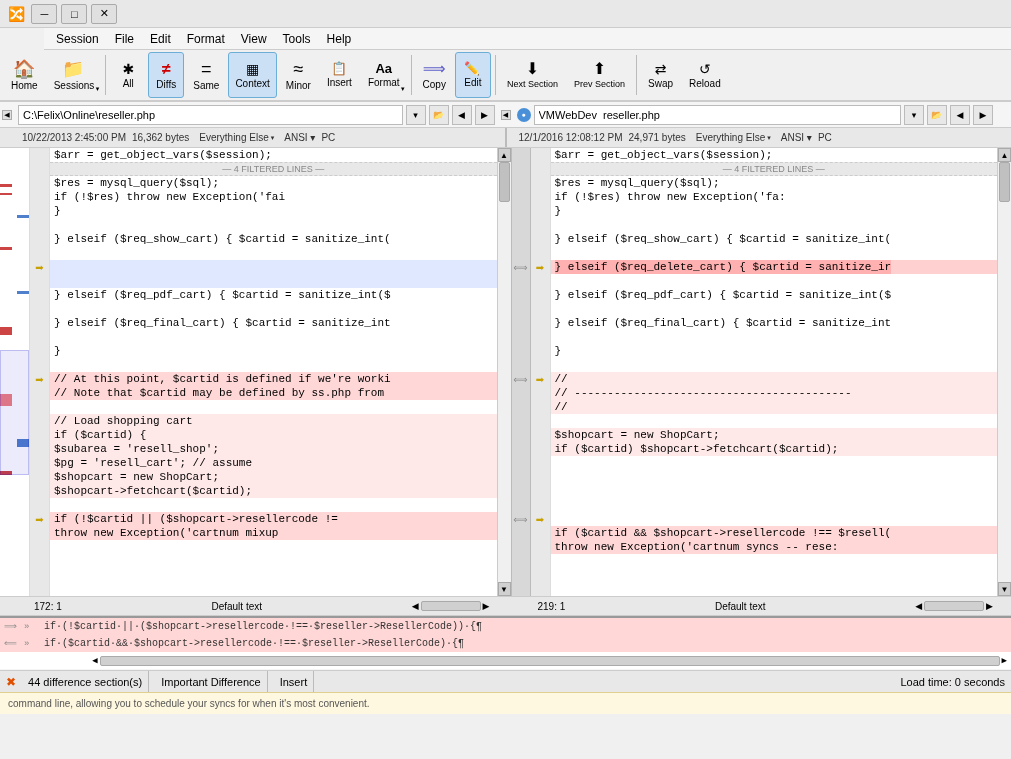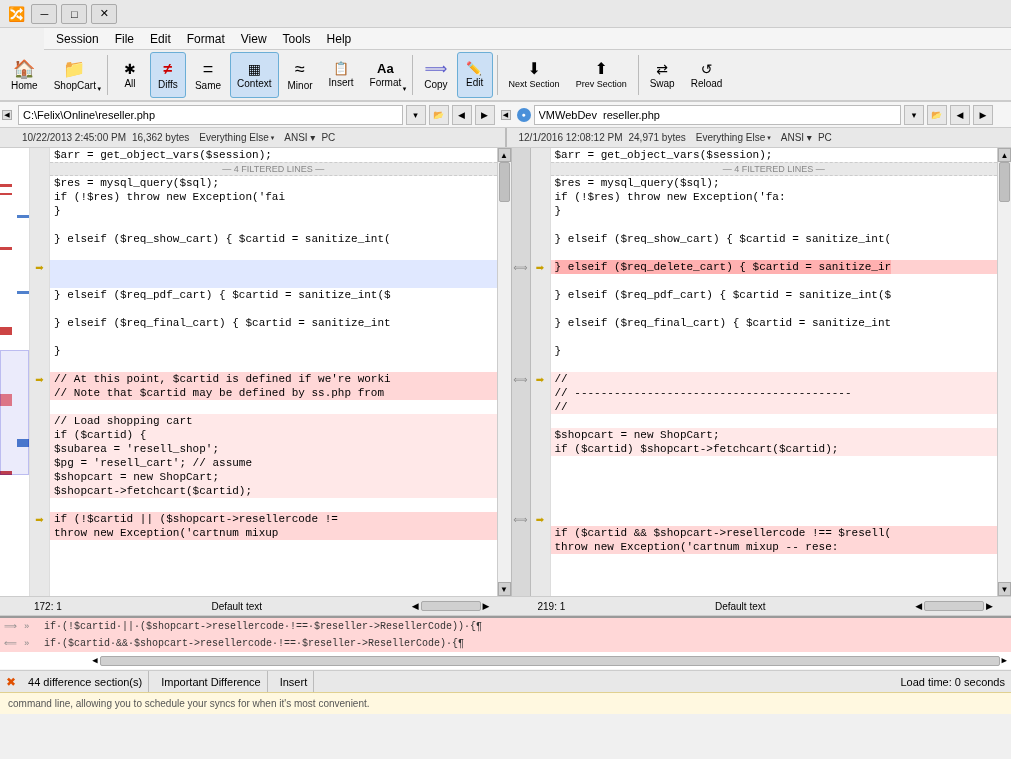--- a/index.html
+++ b/index.html
@@ -213,21 +213,21 @@
   <div class="menu-item">Help</div>
 </div>
 
 <div id="toolbar">
   <div class="tb-btn">
     <span class="tb-icon">🏠</span>
     <span>Home</span>
   </div>
   <div class="tb-btn" style="position:relative;">
     <span class="tb-icon">📁</span>
-    <span>ShopCart</span>
+    <span>Sessions</span>
     <span style="position:absolute;right:1px;bottom:4px;font-size:7px;">▾</span>
   </div>
   <div class="tb-separator"></div>
   <div class="tb-btn">
     <span class="tb-icon" style="font-size:14px;">✱</span>
     <span>All</span>
   </div>
   <div class="tb-btn active">
     <span class="tb-icon" style="color:#cc0000; font-size:16px; font-weight:bold;">≠</span>
     <span>Diffs</span>
@@ -516,21 +516,21 @@
       <div class="code-line line-diff-pink">  //</div>
       <div class="code-line line-normal"></div>
       <div class="code-line line-diff-pink">        $shopcart = new ShopCart;</div>
       <div class="code-line line-diff-pink">        if ($cartid) $shopcart-&gt;fetchcart($cartid);</div>
       <div class="code-line line-normal"></div>
       <div class="code-line line-normal"></div>
       <div class="code-line line-normal"></div>
       <div class="code-line line-normal"></div>
       <div class="code-line line-normal"></div>
       <div class="code-line line-diff-red">  if ($cartid &amp;&amp; $shopcart-&gt;resellercode !== $resell(</div>
-      <div class="code-line line-diff-red">        throw new Exception('cartnum mixup -- rese:</div>
+      <div class="code-line line-diff-red">        throw new Exception('cartnum syncs -- rese:</div>
     </div>
 
     <div style="width:14px; background:#f0f0f0; border-left:1px solid #ccc; position:relative;">
       <div style="position:absolute;top:0;left:0;right:0;height:14px;background:#d0d0d0;border:1px solid #aaa;display:flex;align-items:center;justify-content:center;font-size:8px;">▲</div>
       <div style="position:absolute;top:14px;left:1px;right:1px;height:40px;background:#c0c0c0;border:1px solid #aaa;border-radius:2px;"></div>
       <div style="position:absolute;bottom:0;left:0;right:0;height:14px;background:#d0d0d0;border:1px solid #aaa;display:flex;align-items:center;justify-content:center;font-size:8px;">▼</div>
     </div>
   </div>
 </div>
 

